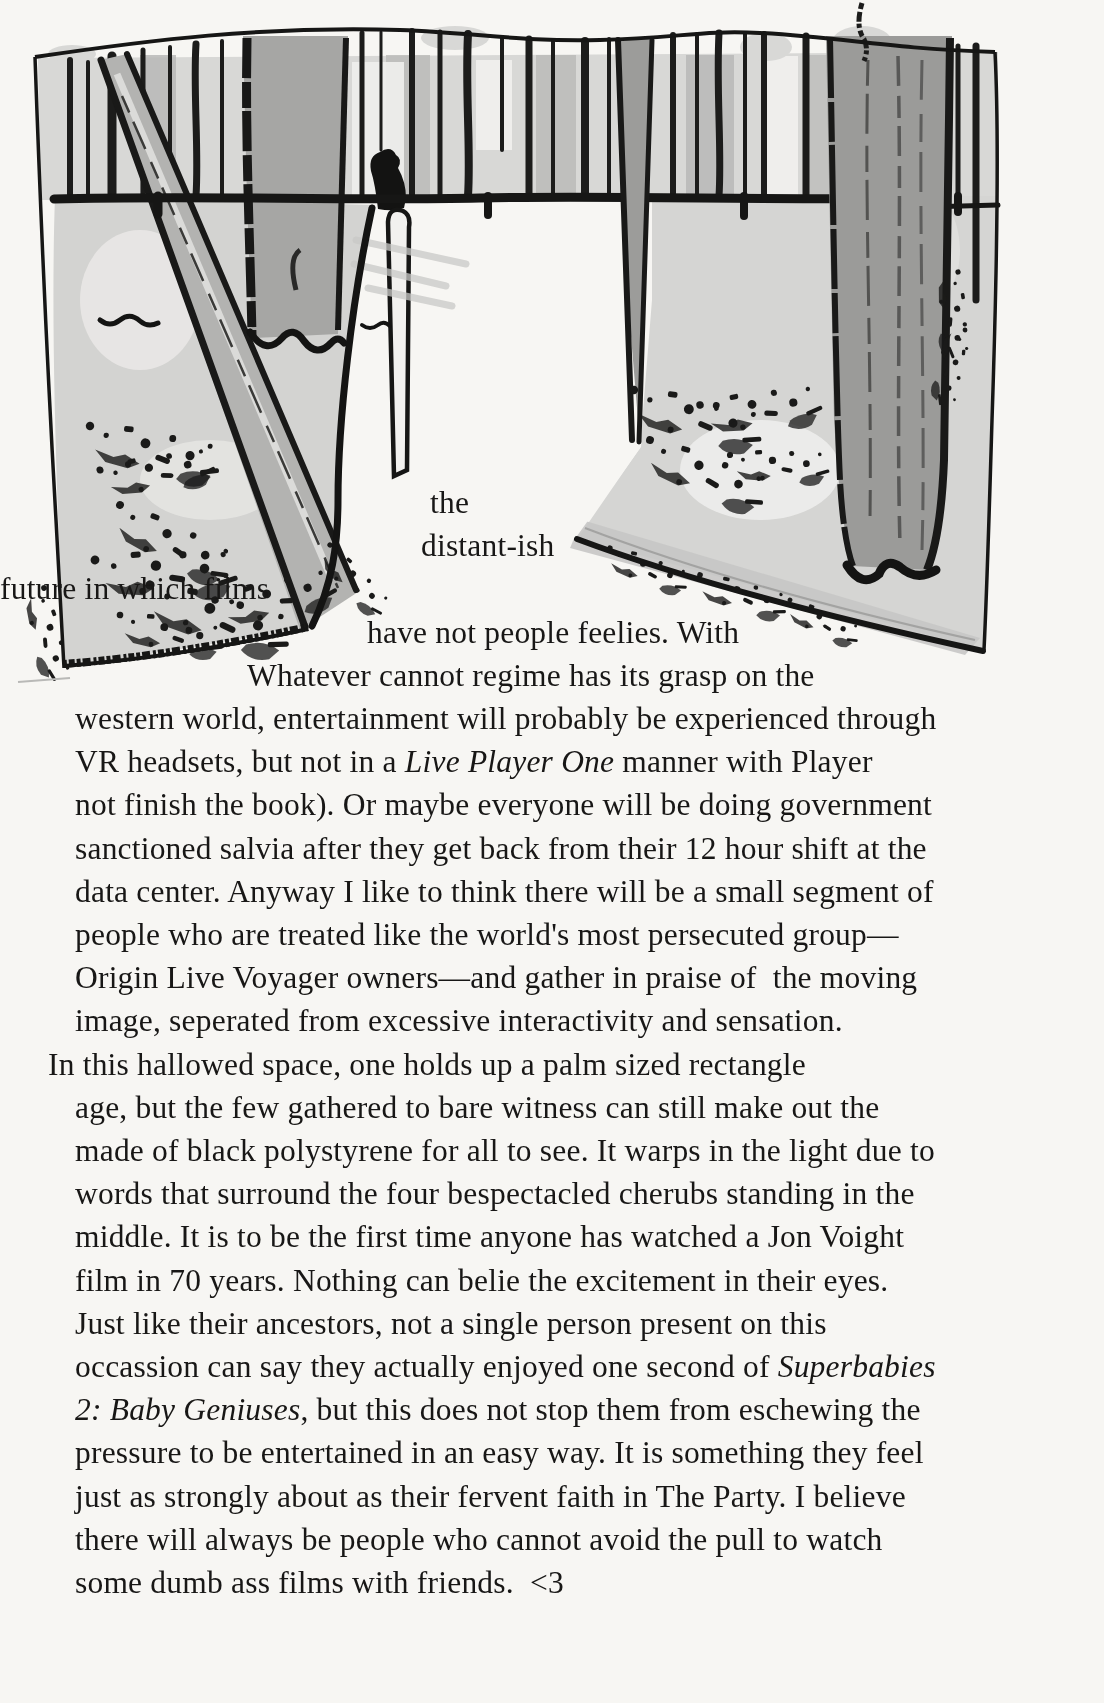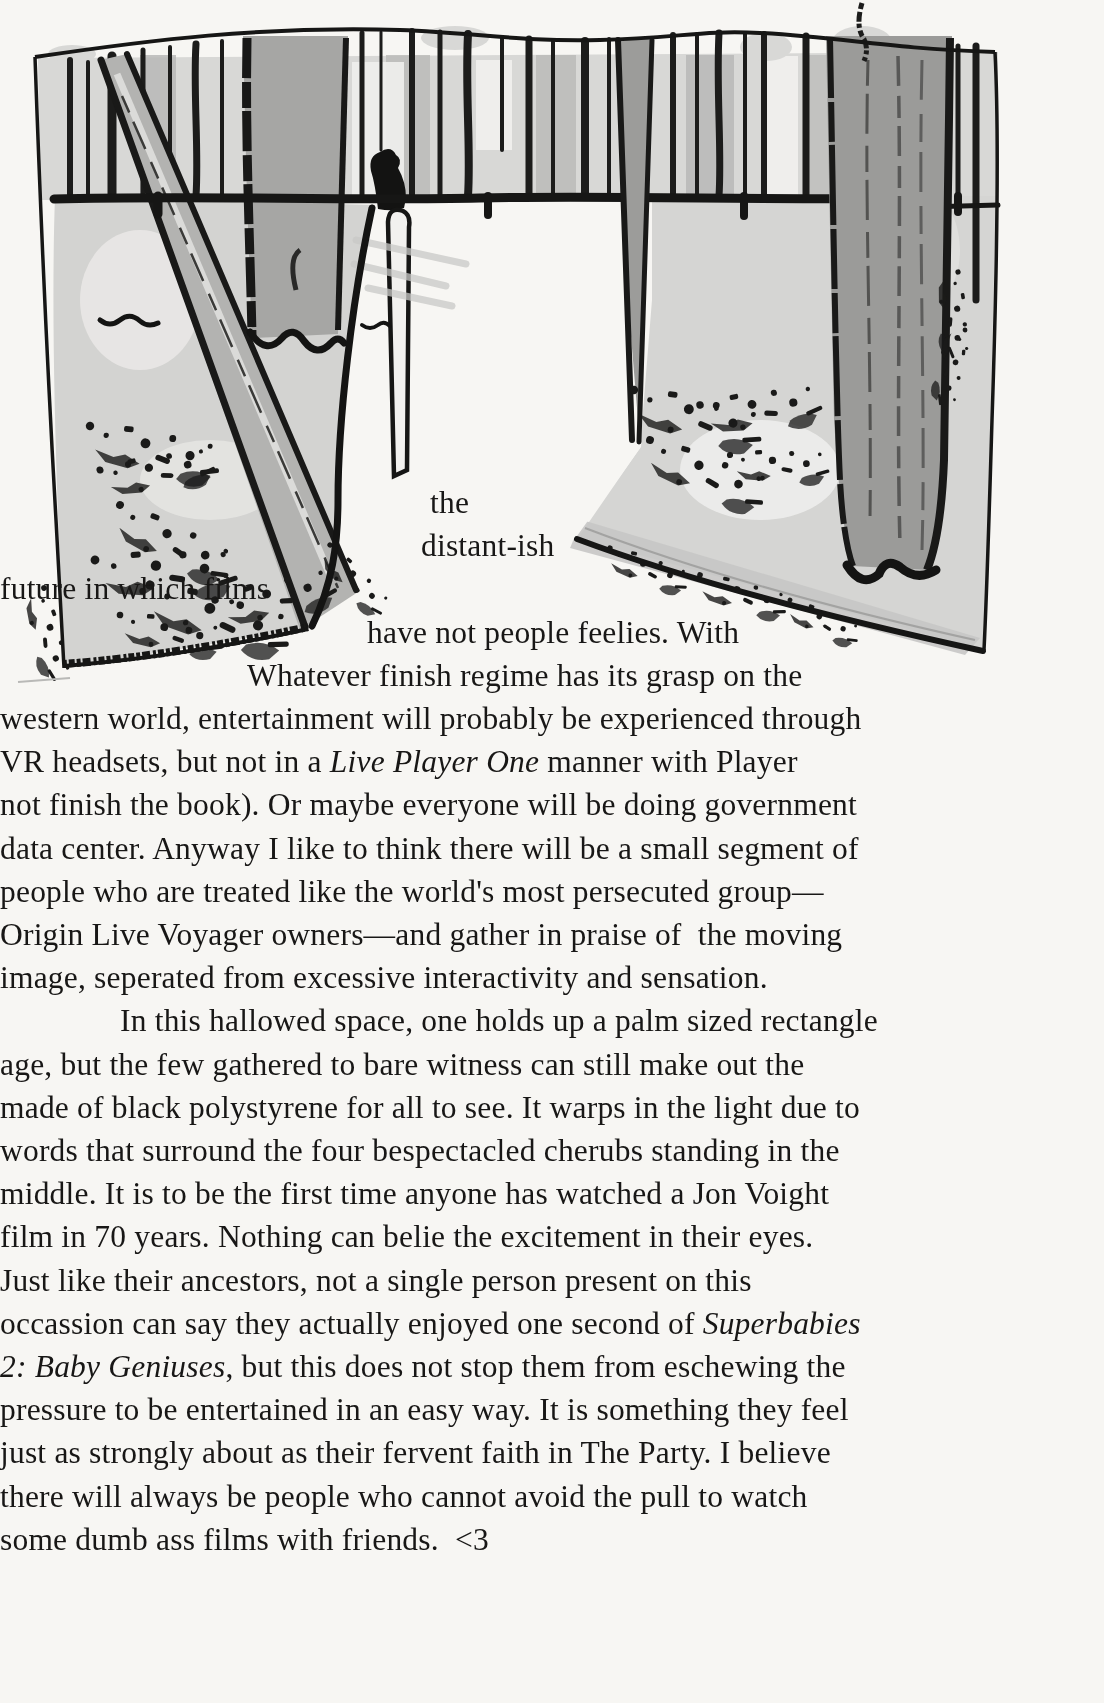--- a/index.html
+++ b/index.html
@@ -13,22 +13,22 @@
   .line{
     white-space:pre;margin:0;font-size:31.5px;line-height:43.2px;
     color:#181716;letter-spacing:.2px;
   }
   .line em{font-style:italic;}
   .f1{padding-left:430px}
   .f2{padding-left:421px}
   .f3{}
   .f4{padding-left:367px}
   .f5{padding-left:247px}
-  .b{}
-  .bi{padding-left:120px}
+  .b{padding-left:75px}
+  .bi{padding-left:48px}
 </style>
 </head>
 <body>
 
 <div id="art" role="img" aria-label="black ink and gray wash drawing of a forest: many tall tree trunks, a horizon line, a fallen diagonal log, a small figure standing in the distance">
 <svg width="1104" height="700" viewBox="0 0 1104 700" xmlns="http://www.w3.org/2000/svg">
   <defs>
     <g id="speck" fill="#1a1a19">
       <circle cx="0" cy="0" r="2.2"></circle>
           <circle cx="9" cy="4" r="1.4"></circle>
@@ -172,24 +172,25 @@
   <path d="M585,528 C700,572 840,610 975,640" stroke="#8a8a88" stroke-width="2" fill="none" opacity=".6"></path>
   <path d="M18,682 L70,678" stroke="#b9b9b7" stroke-width="2"></path>
 </svg>
 </div>
 
 <div id="article">
     <div class="line f1"><span>the</span></div>
     <div class="line f2"><span>distant-ish</span></div>
     <div class="line f3"><span>future in which films</span></div>
     <div class="line f4"><span>have not people feelies. With</span></div>
-    <div class="line f5"><span>Whatever finish regime has its grasp on the</span></div>
+    <div class="line f5"><span>Whatever cannot regime has its grasp on the</span></div>
     <div class="line b"><span>western world, entertainment will probably be experienced through</span></div>
     <div class="line b"><span>VR headsets, but not in a </span><em>Live Player One</em><span> manner with Player</span></div>
     <div class="line b"><span>not finish the book). Or maybe everyone will be doing government</span></div>
+    <div class="line b"><span>sanctioned salvia after they get back from their 12 hour shift at the</span></div>
     <div class="line b"><span>data center. Anyway I like to think there will be a small segment of</span></div>
     <div class="line b"><span>people who are treated like the world's most persecuted group—</span></div>
     <div class="line b"><span>Origin Live Voyager owners—and gather in praise of  the moving</span></div>
     <div class="line b"><span>image, seperated from excessive interactivity and sensation.</span></div>
     <div class="line bi"><span>In this hallowed space, one holds up a palm sized rectangle</span></div>
     <div class="line b"><span>age, but the few gathered to bare witness can still make out the</span></div>
     <div class="line b"><span>made of black polystyrene for all to see. It warps in the light due to</span></div>
     <div class="line b"><span>words that surround the four bespectacled cherubs standing in the</span></div>
     <div class="line b"><span>middle. It is to be the first time anyone has watched a Jon Voight</span></div>
     <div class="line b"><span>film in 70 years. Nothing can belie the excitement in their eyes.</span></div>

